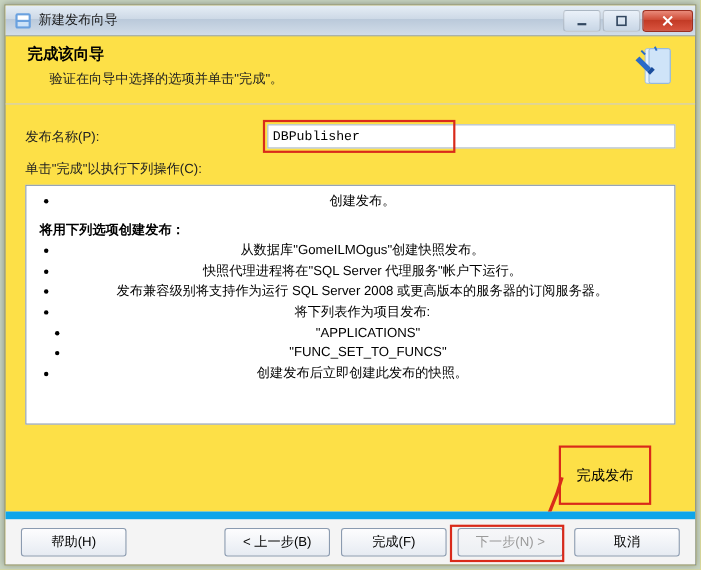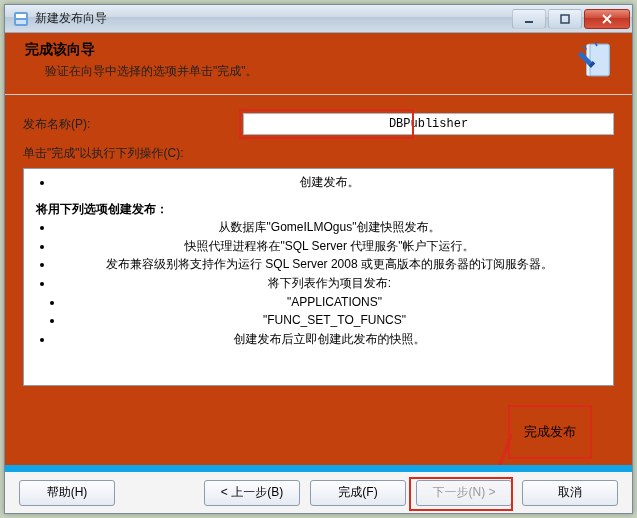--- a/index.html
+++ b/index.html
@@ -12,21 +12,21 @@
     height: 518px;
     position: relative;
     overflow: hidden;
   }
 
   
   .window {
     position: absolute;
     left: 4px; top: 4px;
     width: 629px; height: 510px;
-    background: #c2410c;
+    background: #fde047;
     border: 1px solid #7a8a99;
     box-shadow: 0 0 6px rgba(0,0,0,.3);
     display: flex;
     flex-direction: column;
   }
   .titlebar {
     height: 28px;
     background: linear-gradient(to bottom, #e6eef6 0%, #cdd9e6 45%, #bac9da 46%, #d2dde9 100%);
     display: flex;
     align-items: center;
@@ -110,21 +110,20 @@
     flex: 1;
   }
   .text-input {
     width: 100%;
     height: 22px;
     border: 1px solid #a9b7c9;
     font-family: "Courier New", monospace;
     font-size: 12px;
     padding: 3px 4px;
     background: #fff;
-    text-align: center;
   }
   .red-box-input {
     position: absolute;
     left: -4px; top: -4px;
     width: 175px; height: 30px;
     border: 2px solid #d92a1a;
     pointer-events: none;
   }
 
   .sub-label { margin: 6px 0 6px 0; color:#222; }

